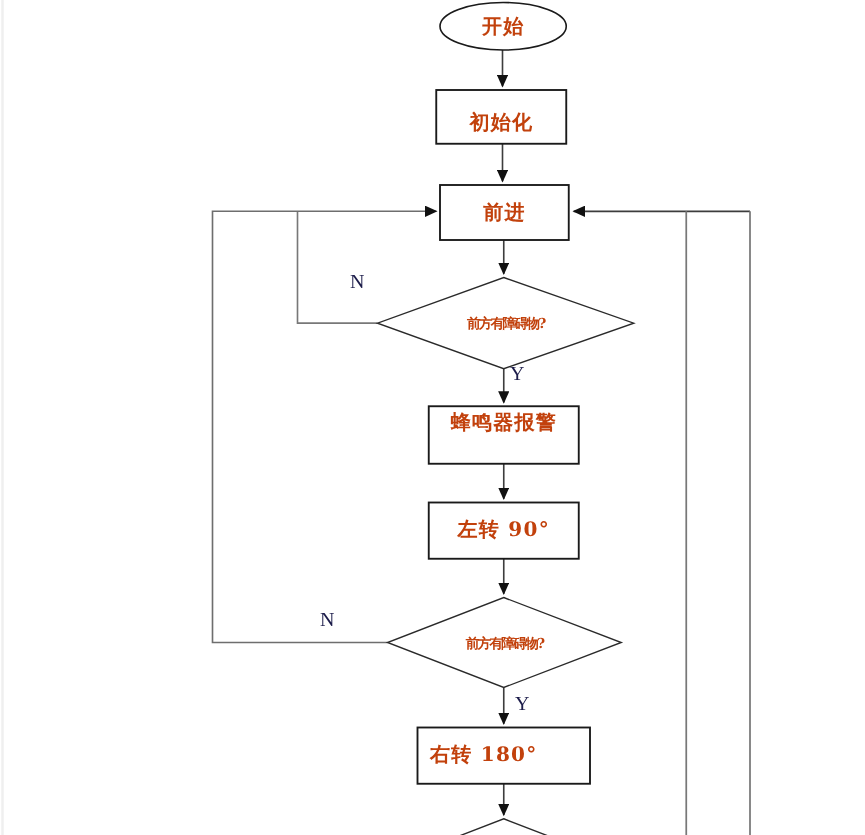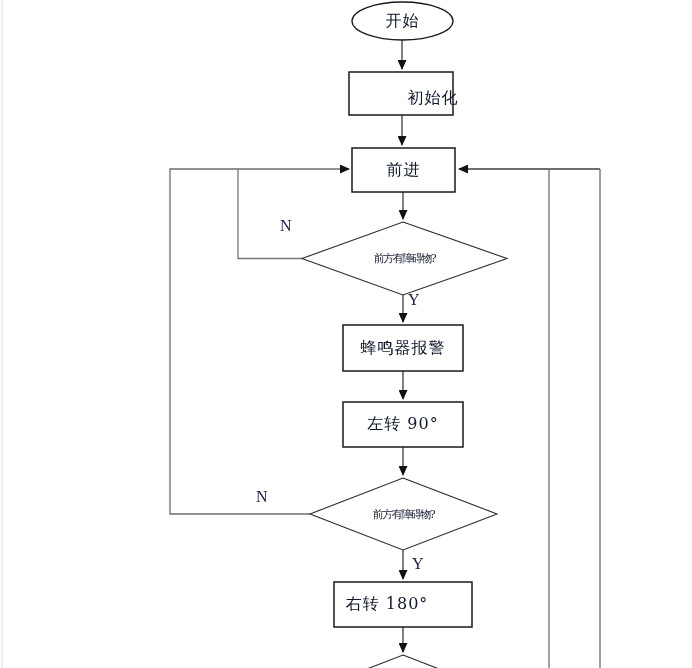--- a/index.html
+++ b/index.html
@@ -26,25 +26,26 @@
   svg.diagram-layer {
     position: absolute;
     left: 0;
     top: 0;
   }
   .node-label {
     position: absolute;
     display: flex;
     align-items: center;
     justify-content: center;
-    color: #0f172a;
+    color: #c2410c;
     font-size: 16px;
     letter-spacing: 1px;
     white-space: nowrap;
     pointer-events: none;
+    font-weight: bold;
   }
   .decision-label {
     font-size: 11px;
     letter-spacing: -1.5px;
   }
   .branch-label {
     position: absolute;
     color: #1c1c4a;
     font-size: 16px;
     font-family: "Liberation Serif", "DejaVu Serif", serif;
@@ -86,24 +87,24 @@
     <rect x="352" y="148" width="103" height="44" fill="#ffffff" stroke="#1a1a1a" stroke-width="1.5"></rect>
     <polygon points="403,222 507,258.5 403,295 302,258.5" fill="#ffffff" stroke="#2a2a2a" stroke-width="1.1"></polygon>
     <rect x="343" y="325" width="120" height="46" fill="#ffffff" stroke="#1a1a1a" stroke-width="1.5"></rect>
     <rect x="343" y="402" width="120" height="45" fill="#ffffff" stroke="#1a1a1a" stroke-width="1.5"></rect>
     <polygon points="403,478 497,514 403,550 310,514" fill="#ffffff" stroke="#2a2a2a" stroke-width="1.1"></polygon>
     <rect x="334" y="582" width="138" height="45" fill="#ffffff" stroke="#1a1a1a" stroke-width="1.5"></rect>
     <polygon points="403,655 496,691 403,727 310,691" fill="#ffffff" stroke="#2a2a2a" stroke-width="1.1"></polygon>
   </svg>
 
   <div class="node-label" style="left:352px; top:2px; width:101px; height:38px;">开始</div>
-  <div class="node-label" style="left:349px; top:72px; width:104px; height:53px;padding-left:32px;">初始化</div>
+  <div class="node-label" style="left:349px; top:72px; width:104px; height:53px;">初始化</div>
   <div class="node-label" style="left:352px; top:148px; width:103px; height:44px;text-align:center;">前进</div>
   <div class="node-label decision-label" style="left:302px; top:222px; width:205px; height:73px;">前方有障碍物?</div>
-  <div class="node-label" style="left:343px; top:325px; width:120px; height:46px;">蜂鸣器报警</div>
+  <div class="node-label" style="left:343px; top:315px; width:120px; height:46px;">蜂鸣器报警</div>
   <div class="node-label" style="left:343px; top:402px; width:120px; height:45px;text-align:center;">左转 90°</div>
   <div class="node-label decision-label" style="left:310px; top:478px; width:187px; height:72px;">前方有障碍物?</div>
   <div class="node-label" style="left:318px; top:582px; width:138px; height:45px;border-radius:21px;">右转 180°</div>
 
   <div class="branch-label" style="left:280px; top:217px;">N</div>
   <div class="branch-label" style="left:408px; top:291px;">Y</div>
   <div class="branch-label" style="left:256px; top:488px;">N</div>
   <div class="branch-label" style="left:412px; top:555px;">Y</div>
 </div>
 

